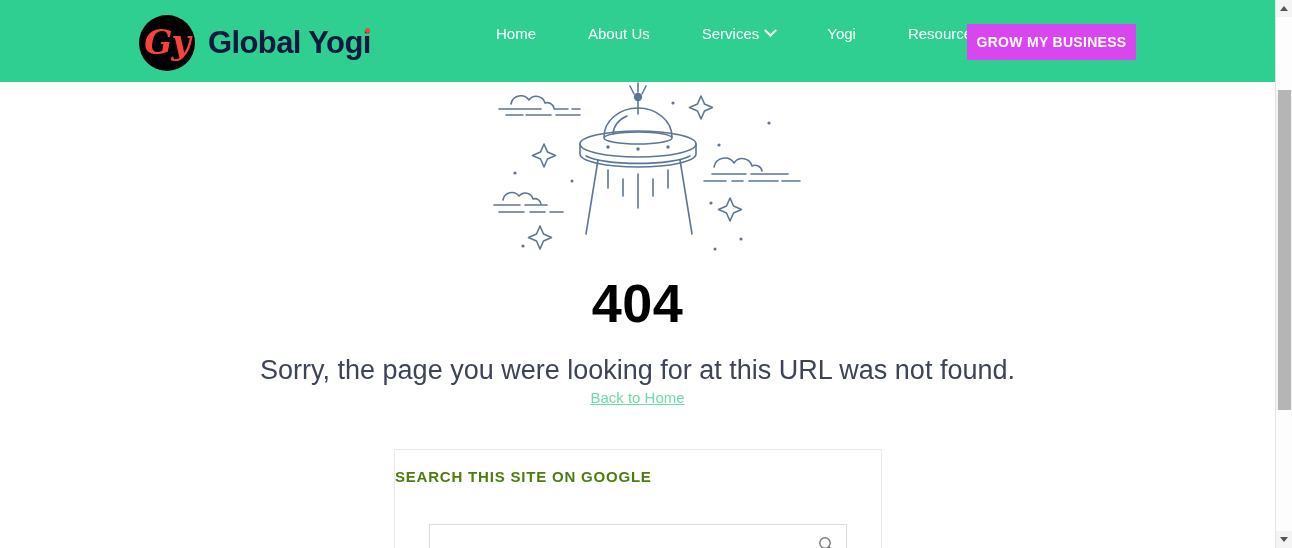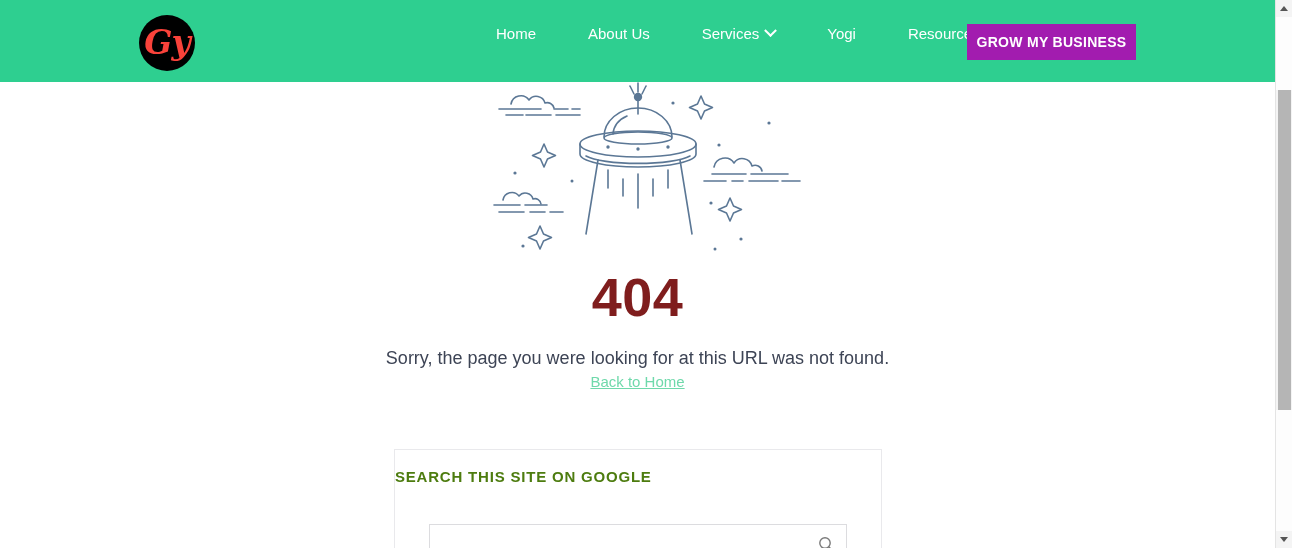--- a/index.html
+++ b/index.html
@@ -98,21 +98,21 @@
     display:inline-block;
     width:9px; height:9px;
     border-right:2px solid #ffffff;
     border-bottom:2px solid #ffffff;
     transform:rotate(45deg) translate(-2px,-2px);
   }
   #cta-button {
     position:absolute;
     left:967px; top:24px;
     width:169px; height:36px;
-    background:#a21caf;
+    background:#d946ef;
     color:#ffffff;
     border:none;
     font-size:14px;
     font-weight:bold;
     letter-spacing:0.3px;
     cursor:pointer;
     font-family:"Liberation Sans", sans-serif;
   }
   
   #content {
@@ -120,31 +120,31 @@
     left:0; top:82px;
     width:1275px;
     text-align:center;
   }
   #ufo-illustration {
     margin:0 auto;
     display:block;
     width:340px; height:180px;
   }
   #error-code {
-    margin-top:8px;
-    color:#7f1d1d;
+    margin-top:14px;
+    color:#000000;
     font-size:54px;
     font-weight:bold;
     letter-spacing:0.5px;
     line-height:1;
   }
   #error-message {
     margin-top:24px;
     color:#3d4455;
-    font-size:18px;
+    font-size:27px;
     font-weight:normal;
     line-height:1.2;
   }
   #back-home-link {
     display:inline-block;
     margin-top:3px;
     color:#6fd9ab;
     font-size:15px;
     text-decoration:underline;
   }
@@ -246,20 +246,24 @@
 
 <div id="viewport">
 
   <div id="page">
 
     <div id="site-header">
 
       <a class="brand" href="#">
         <span class="brand-mark">
           <span class="gy">Gy</span>
+        </span>
+        <span class="brand-word">
+          <span>Global Yogi</span>
+          <span class="dot"></span>
         </span>
       </a>
 
       <nav id="main-nav">
         <a class="nav-link" href="#">
           <span>Home</span>
         </a>
         <a class="nav-link" href="#">
           <span>About Us</span>
         </a>

